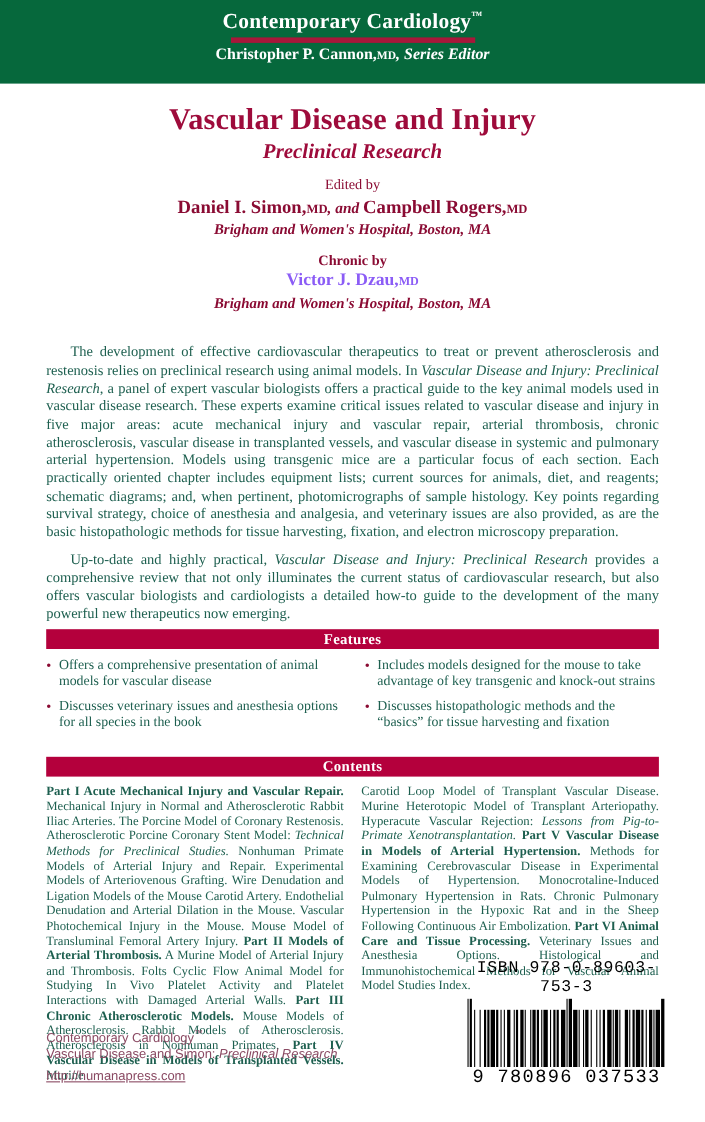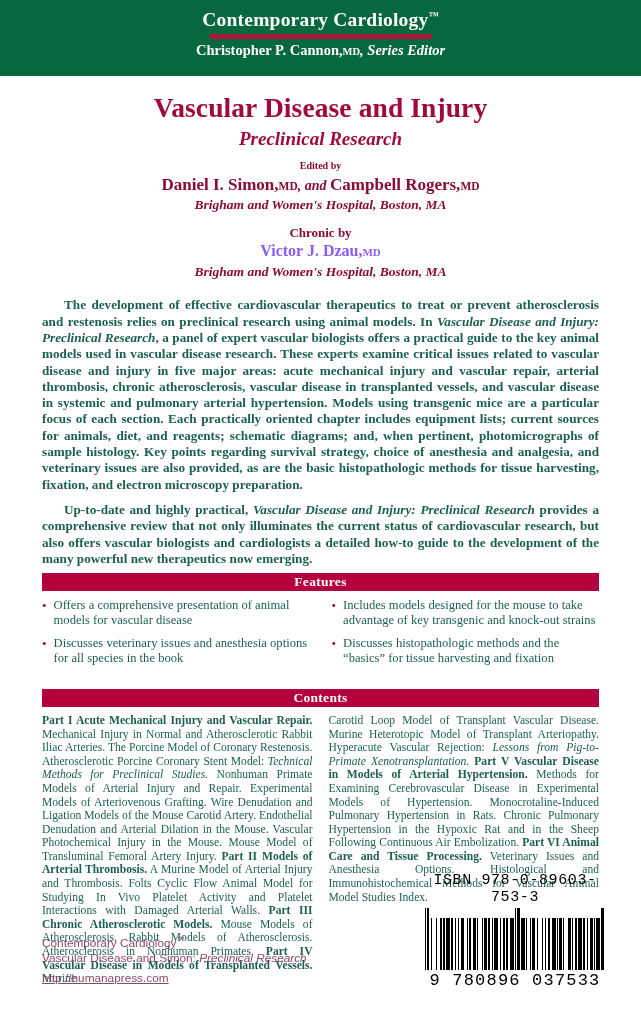--- a/index.html
+++ b/index.html
@@ -74,22 +74,22 @@
   .book-subtitle {
     color: #9e0b3b;
     font-size: 19px;
     font-style: italic;
     font-weight: bold;
     line-height: 1.3;
     margin-top: 3px;
   }
   .edited-by {
     color: #8a0b33;
-    font-size: 10px;
-    font-weight: bold;
+    font-size: 13px;
+    font-weight: normal;
     margin-top: 9px;
     line-height: 1.25;
   }
   .editors {
     color: #8a0b33;
     font-size: 17px;
     font-weight: bold;
     line-height: 1.25;
     margin-top: 1px;
   }
@@ -113,26 +113,25 @@
   .foreword-name {
     color: #8b5cf6;
     font-size: 16px;
     font-weight: bold;
     line-height: 1.3;
   }
   .foreword-name .sm { font-size: 11px; font-weight: bold; }
 
   
   .blurb {
-    margin: 17px 42px 0 42px;
+    margin: 28px 42px 0 42px;
     font-size: 13.2px;
     line-height: 16.3px;
     text-align: justify;
     color: #1d5f4f;
-    font-weight: bold;
   }
   .blurb p { margin: 0; text-indent: 22px; }
   .blurb p + p { margin-top: 9px; }
   .blurb i { font-style: italic; }
 
   
   .bar {
     margin: 0 42px;
     background: #b4003c;
     color: #ffffff;

